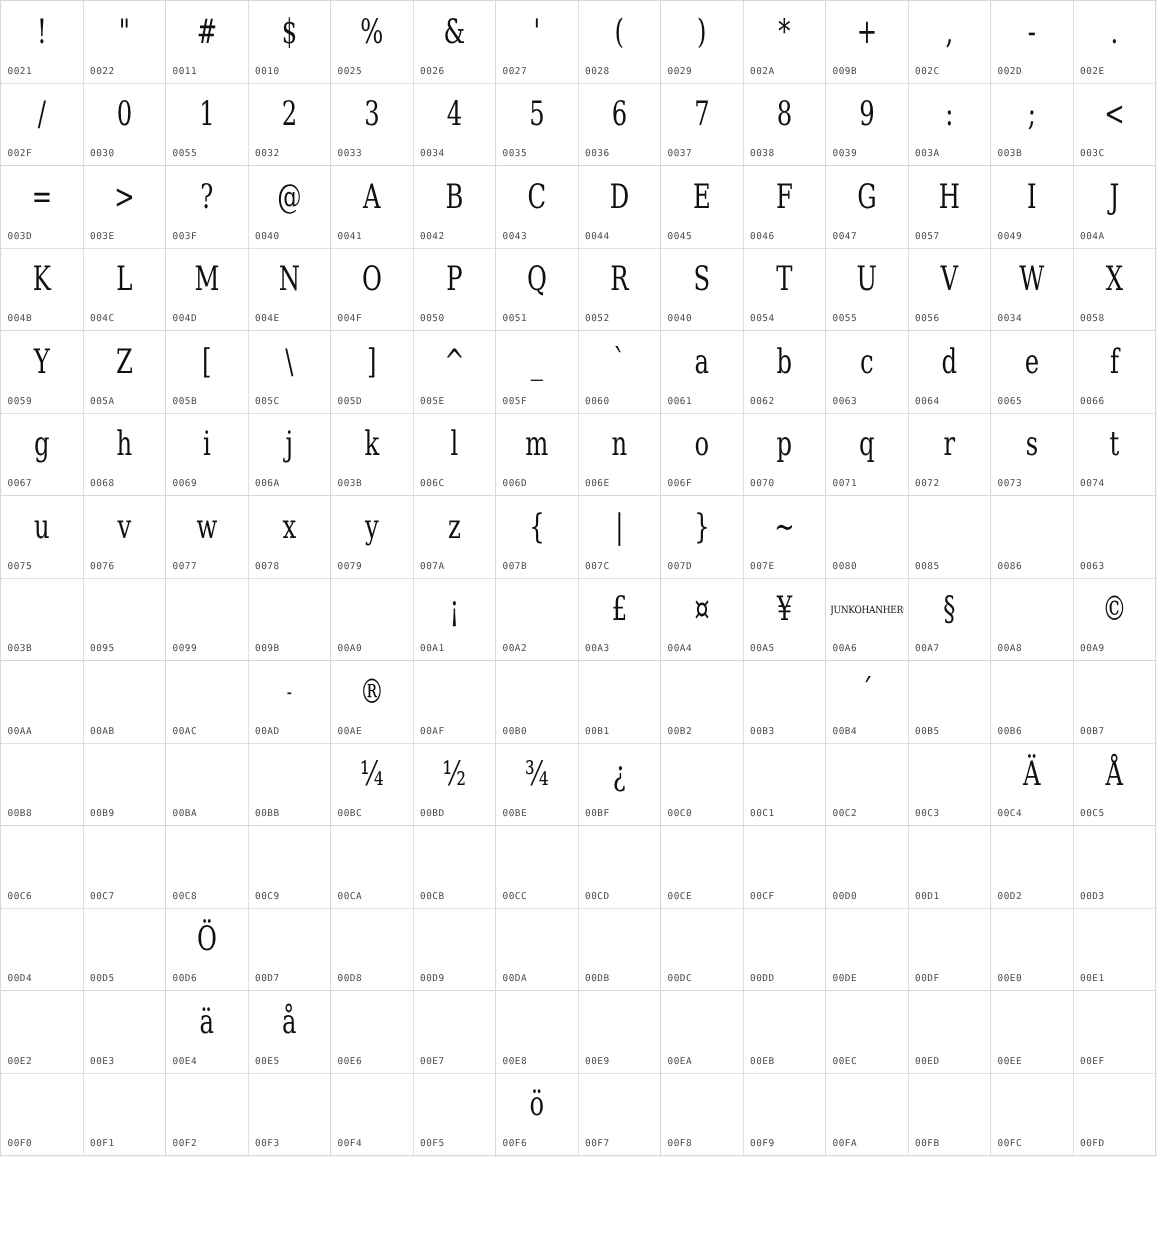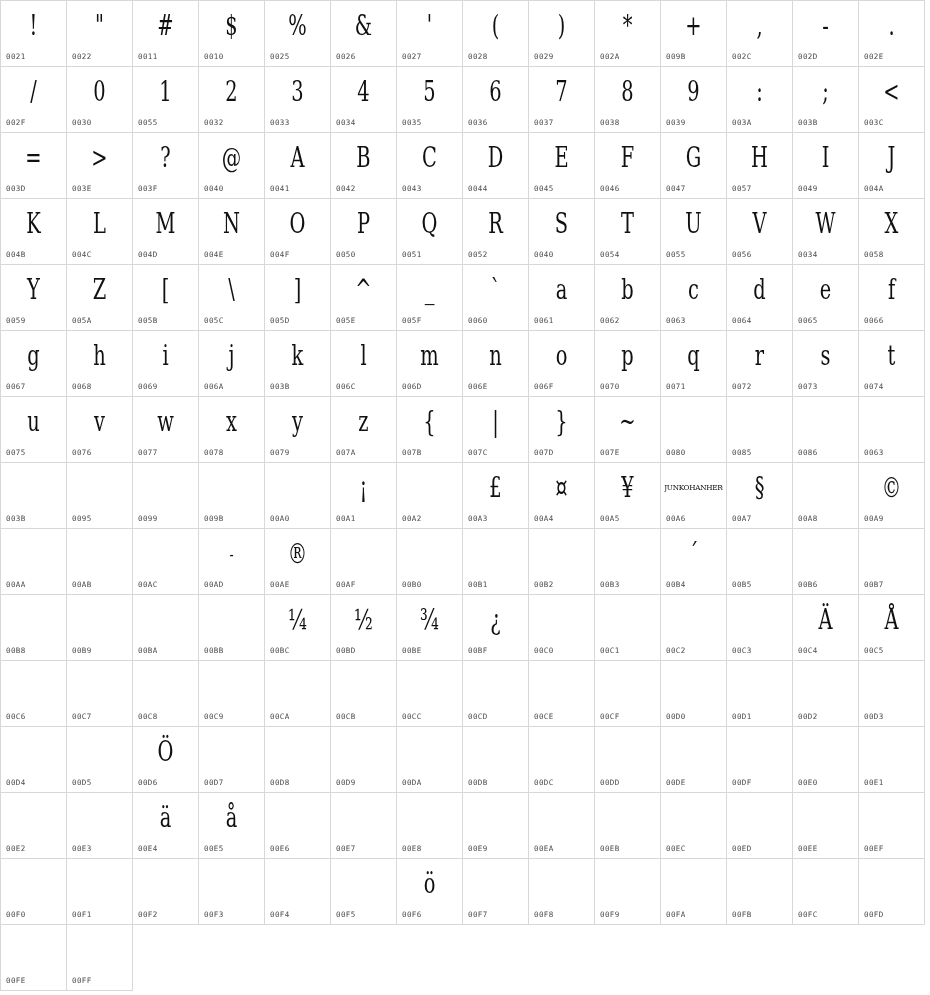--- a/index.html
+++ b/index.html
@@ -877,36 +877,14 @@
         </td>
         <td>
           <span class="glyph"></span>
           <span class="code">00FC</span>
         </td>
         <td>
           <span class="glyph"></span>
           <span class="code">00FD</span>
         </td>
       </tr>
-      <tr>
-        <td>
-          <span class="glyph"></span>
-          <span class="code">00FE</span>
-        </td>
-        <td>
-          <span class="glyph"></span>
-          <span class="code">00FF</span>
-        </td>
-        <td class="empty-cell"></td>
-        <td class="empty-cell"></td>
-        <td class="empty-cell"></td>
-        <td class="empty-cell"></td>
-        <td class="empty-cell"></td>
-        <td class="empty-cell"></td>
-        <td class="empty-cell"></td>
-        <td class="empty-cell"></td>
-        <td class="empty-cell"></td>
-        <td class="empty-cell"></td>
-        <td class="empty-cell"></td>
-        <td class="empty-cell"></td>
-      </tr>
     </tbody>
 </table>
 
 </body></html>

